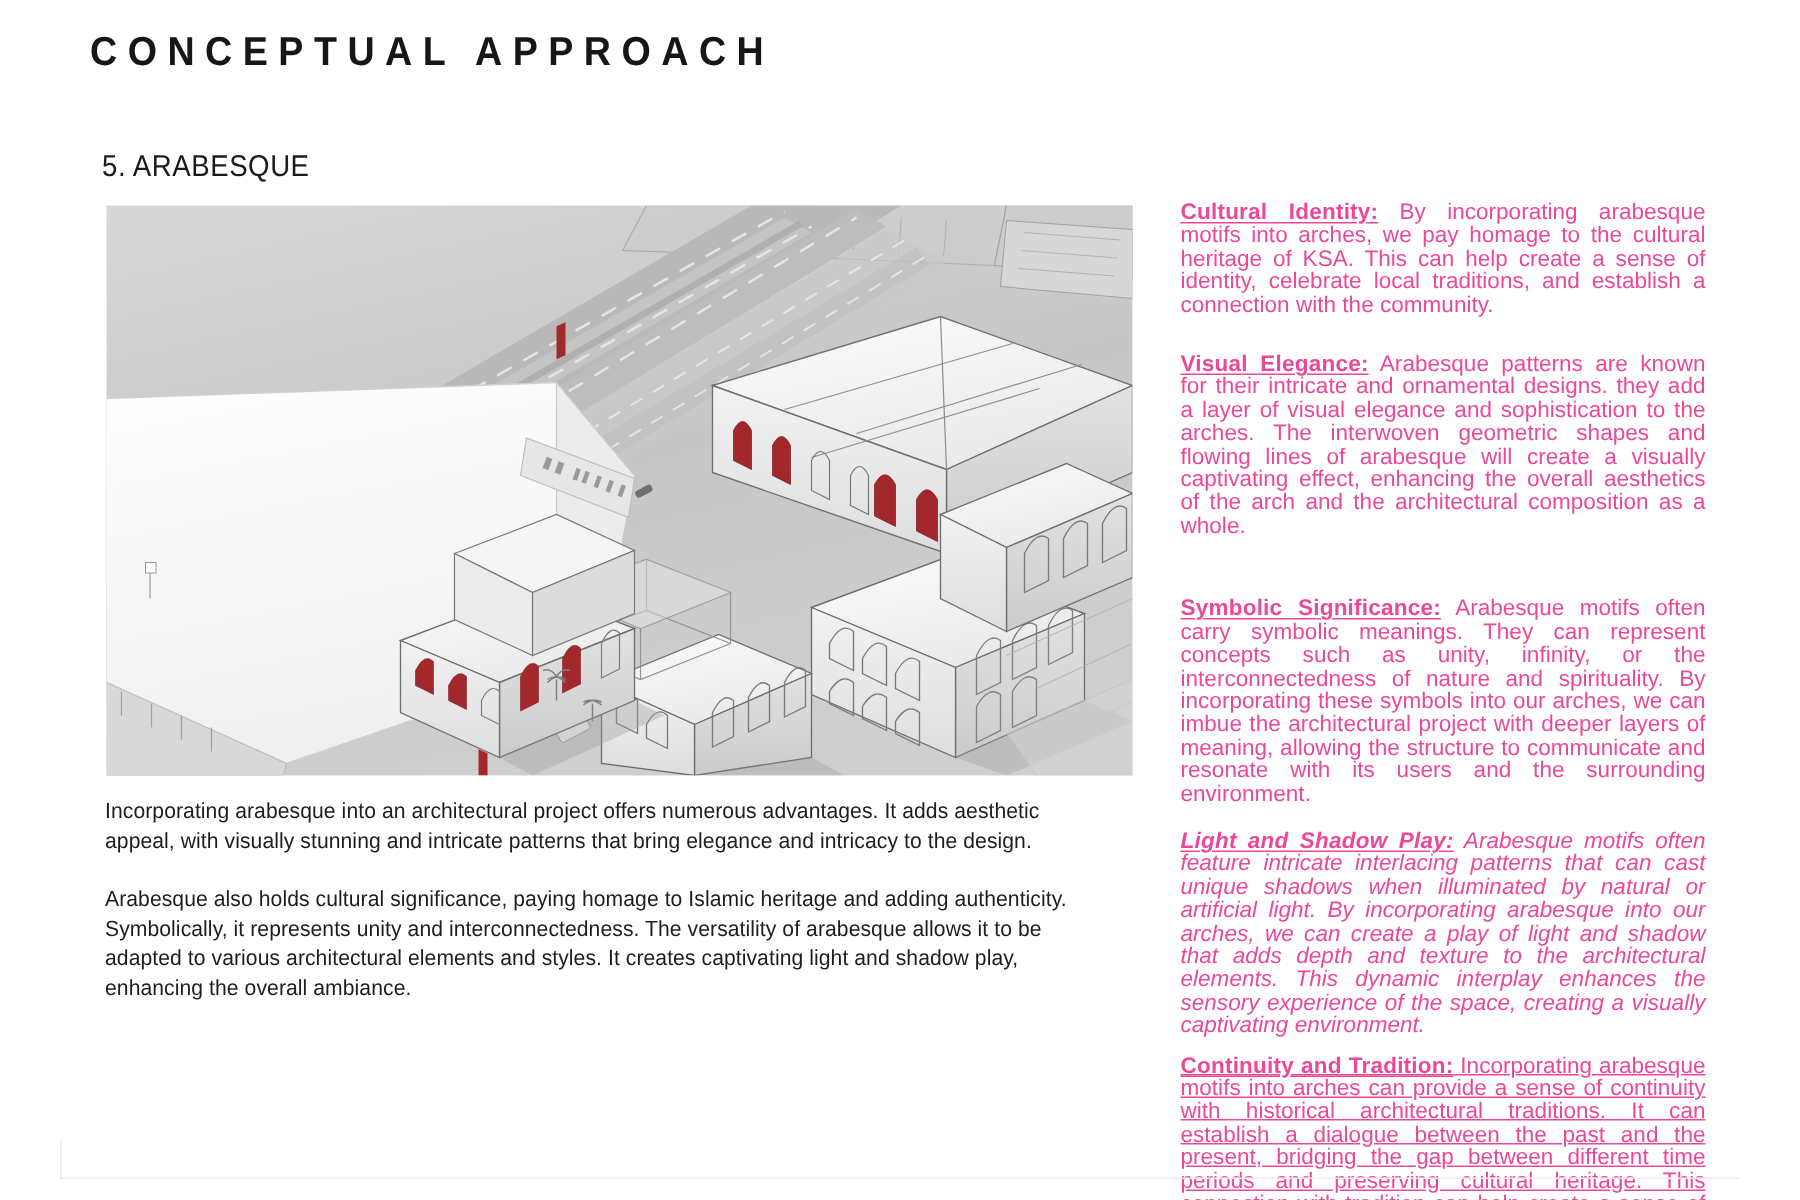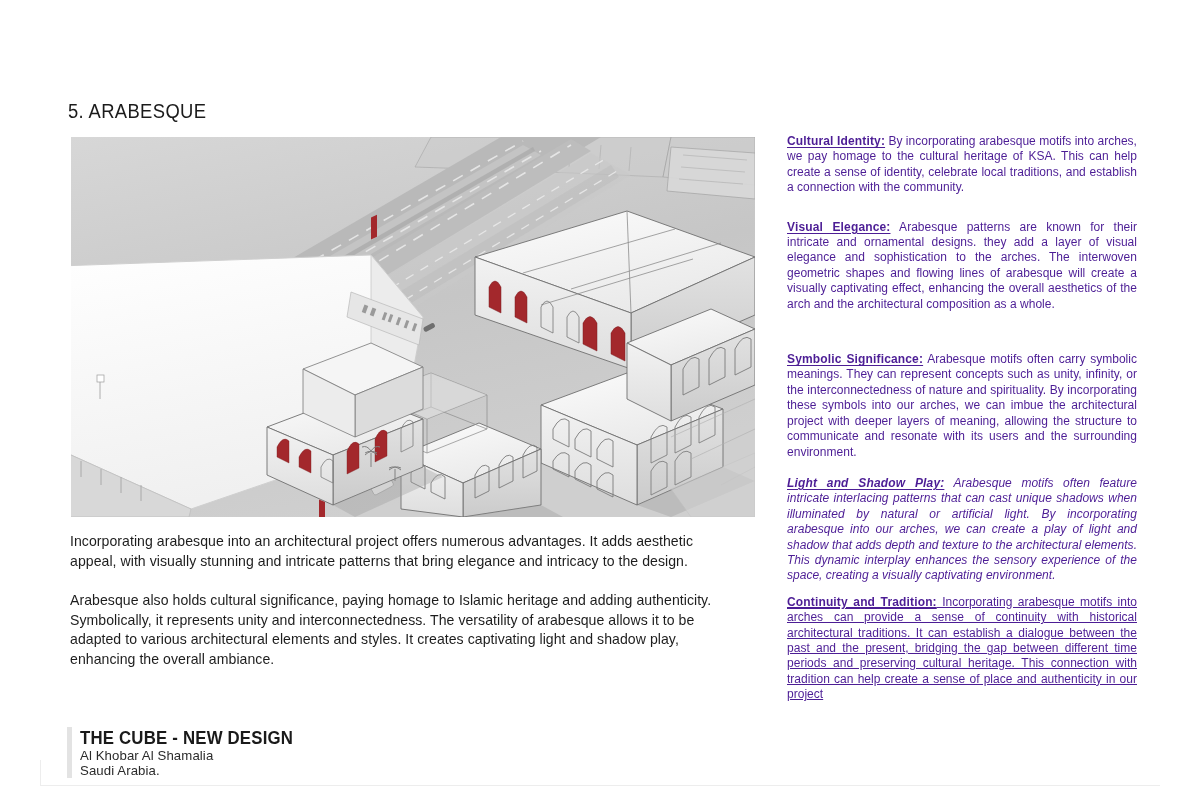--- a/index.html
+++ b/index.html
@@ -108,23 +108,23 @@
   
   .right-col {
     position: absolute;
     left: 787px;
     top: 134px;
     width: 350px;
   }
   .right-block {
     margin-bottom: 19px;
     font-family: "Liberation Sans Narrow", "Liberation Sans", sans-serif;
-    font-size: 12px;
+    font-size: 15px;
     line-height: 15.4px;
-    color: #4c1d95;
+    color: #ec4899;
     text-align: justify;
     text-justify: inter-word;
     letter-spacing: 0.02px;
   }
   .right-block:last-child { margin-bottom: 0; text-decoration: underline; }
   .rb-term {
     font-weight: 700;
     text-decoration: underline;
     text-underline-offset: 2px;
     letter-spacing: 0.15px;
@@ -170,20 +170,23 @@
     line-height: 15px;
     letter-spacing: 0.1px;
     white-space: nowrap;
   }
 </style>
 </head>
 <body>
 
 <div class="page">
 
+  <div class="doc-header">
+    <div class="doc-title">CONCEPTUAL APPROACH</div>
+  </div>
 
   <div class="section-heading">5. ARABESQUE</div>
 
   <div class="render-frame">
     <svg class="render-svg" viewBox="0 0 684 380" preserveAspectRatio="xMidYMid slice">
       <defs>
         <linearGradient id="gGround" x1="0" y1="0" x2="0.4" y2="1">
           <stop offset="0%" stop-color="#d7d7d7"></stop>
           <stop offset="55%" stop-color="#c6c6c6"></stop>
           <stop offset="100%" stop-color="#cfcfcf"></stop>
@@ -445,25 +448,17 @@
     <div class="right-block blk-light">
       <span class="rb-term">Light and Shadow Play:</span><span class="rb-body"> Arabesque motifs often feature intricate interlacing patterns that can cast unique shadows when illuminated by natural or artificial light. By incorporating arabesque into our arches, we can create a play of light and shadow that adds depth and texture to the architectural elements. This dynamic interplay enhances the sensory experience of the space, creating a visually captivating environment.</span>
     </div>
 
     <div class="right-block">
       <span class="rb-term">Continuity and Tradition:</span><span class="rb-body"> Incorporating arabesque motifs into arches can provide a sense of continuity with historical architectural traditions. It can establish a dialogue between the past and the present, bridging the gap between different time periods and preserving cultural heritage. This connection with tradition can help create a sense of place and authenticity in our project</span>
     </div>
 
   </div>
 
-  <div class="footer">
-    <div class="footer-bar"></div>
-    <div class="footer-text">
-      <div class="footer-title">THE CUBE - NEW DESIGN</div>
-      <div class="footer-line">Al Khobar Al Shamalia</div>
-      <div class="footer-line">Saudi Arabia.</div>
-    </div>
-  </div>
 
   <div class="page-rule-bottom"></div>
   <div class="page-rule-left"></div>
 
 </div>
 
 </body></html>

